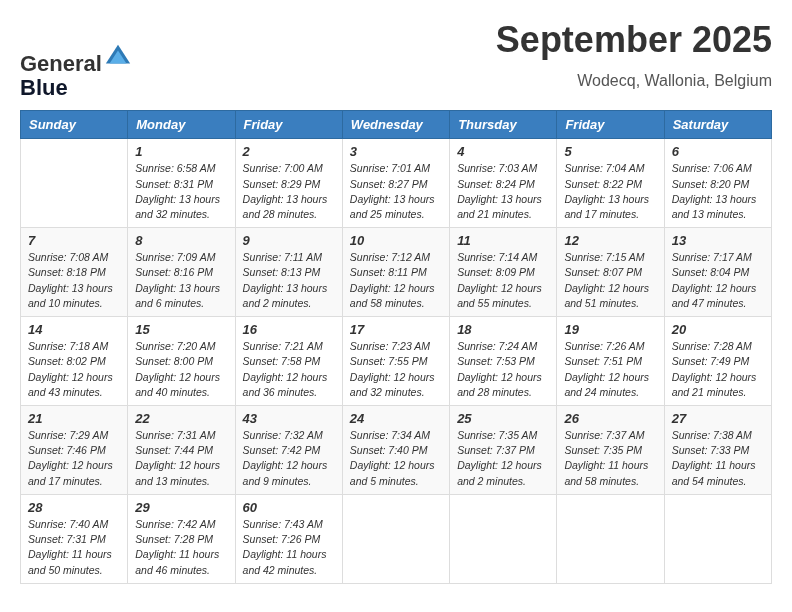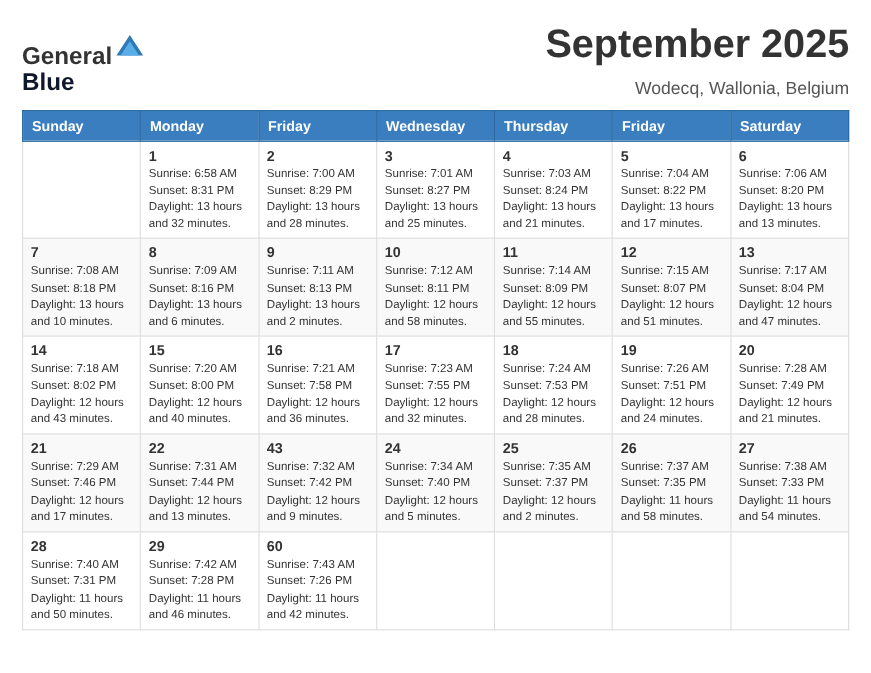--- a/index.html
+++ b/index.html
@@ -12,21 +12,21 @@
     }
     .header-section {
       display: flex;
       justify-content: space-between;
       align-items: flex-start;
       margin-bottom: 10px;
     }
     .logo {
       display: flex;
       align-items: center;
-      margin-top: 10px;
+      margin-top: 23px;
     }
     .logo-text {
       font-size: 22px;
       font-weight: bold;
       line-height: 1.1;
     }
     .logo-general { color: #333; }
     .logo-blue { color: #0f172a; }
     .logo-icon {
       width: 28px;
@@ -44,20 +44,21 @@
     }
     .location-title {
       font-size: 16px;
       color: #555;
       margin-top: 12px;
     }
     .calendar-table {
       width: 100%;
       border-collapse: collapse;
       border: 1px solid #ccc;
+      font-style: italic;
     }
     .calendar-table th {
       background-color: #3a7ebf;
       color: #fff;
       text-align: left;
       padding: 6px 8px;
       font-size: 13px;
       border: 1px solid #2d6aa0;
     }
     .calendar-table td {

